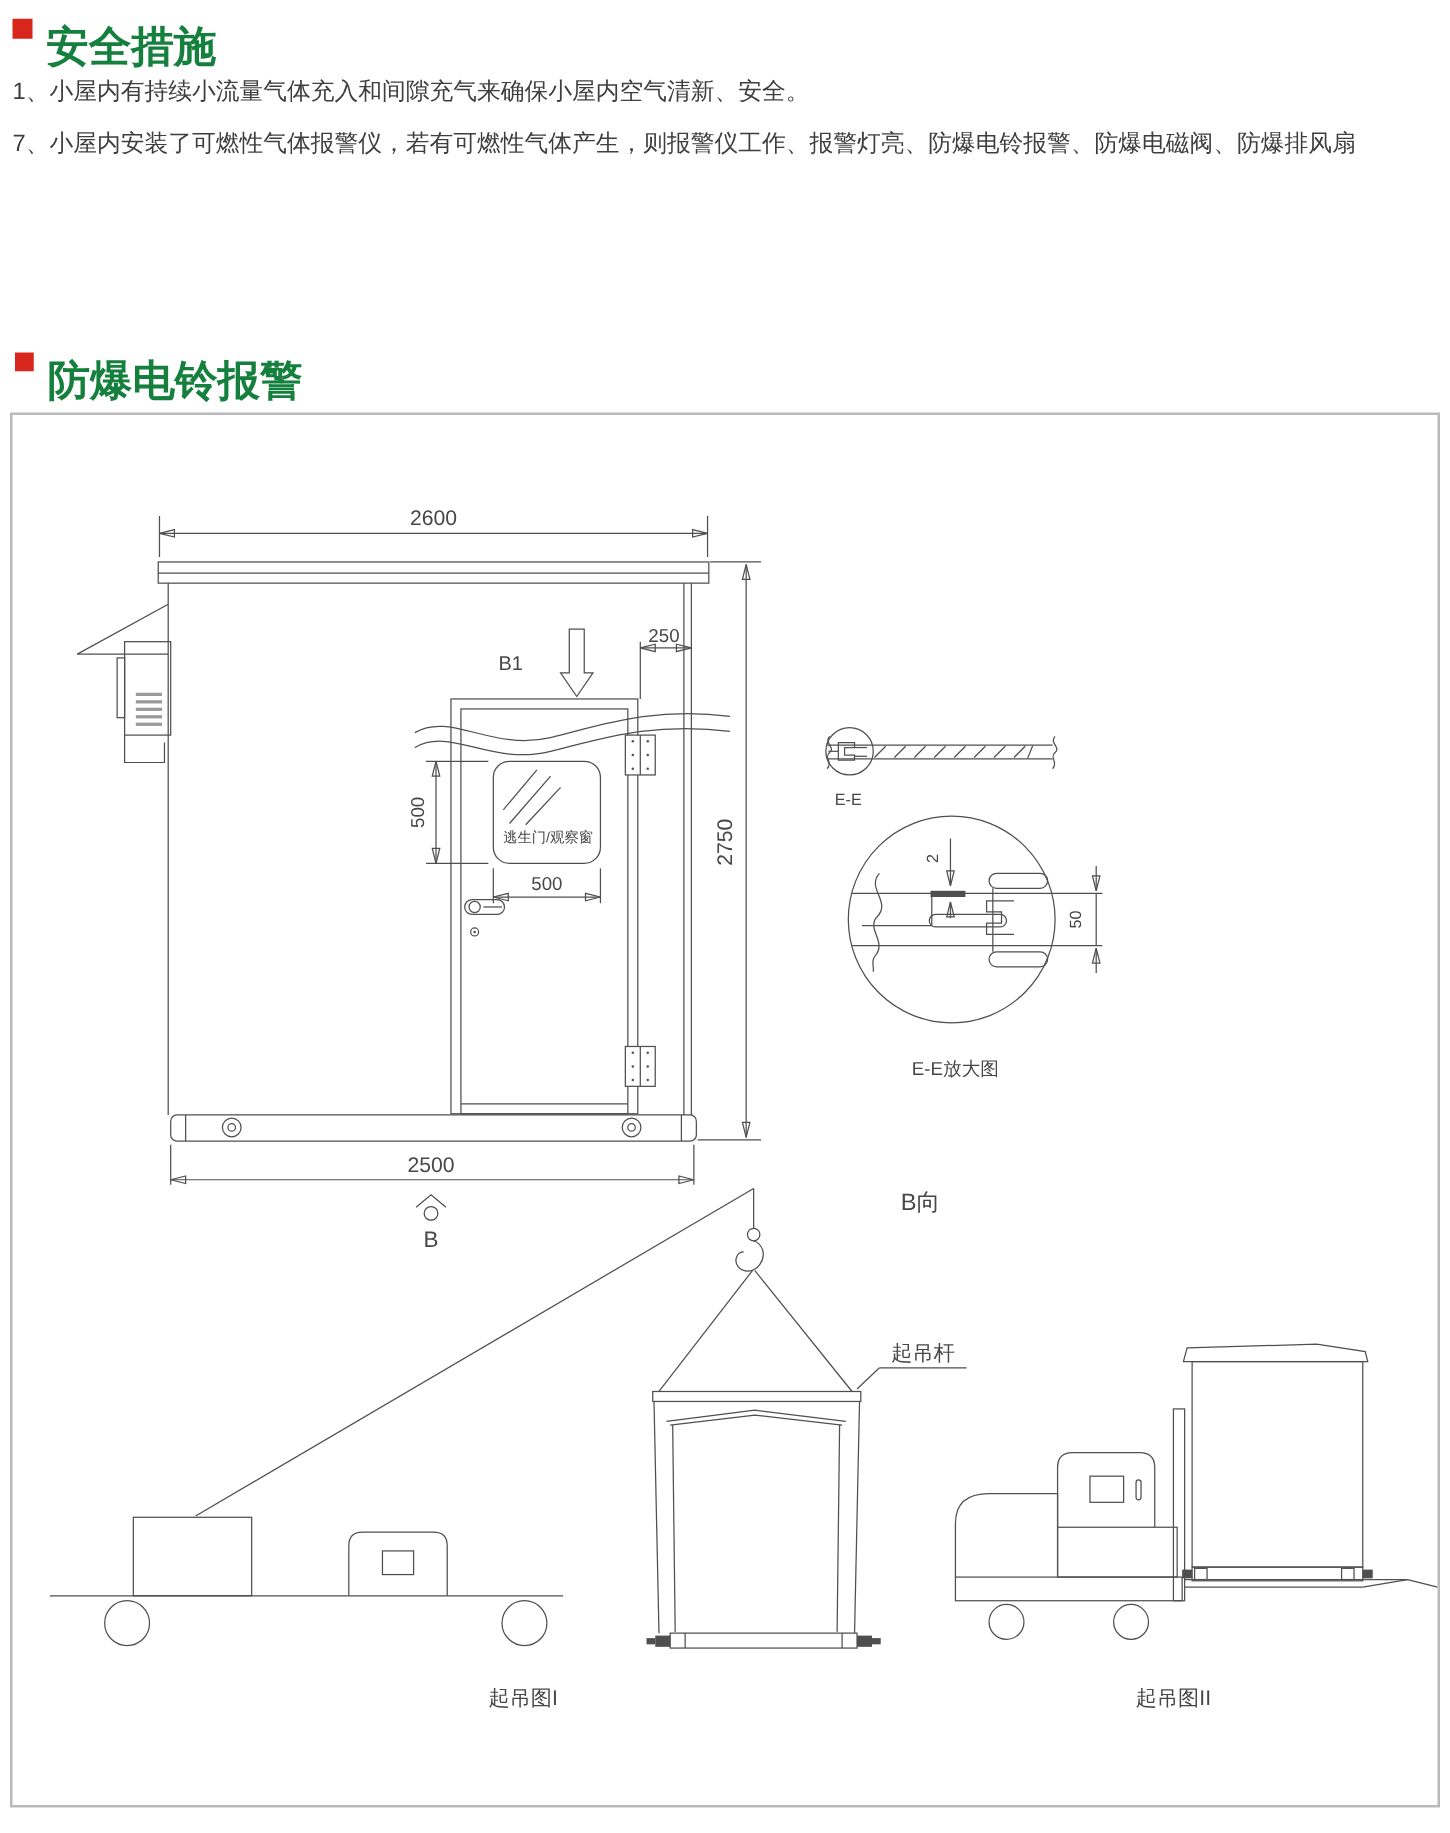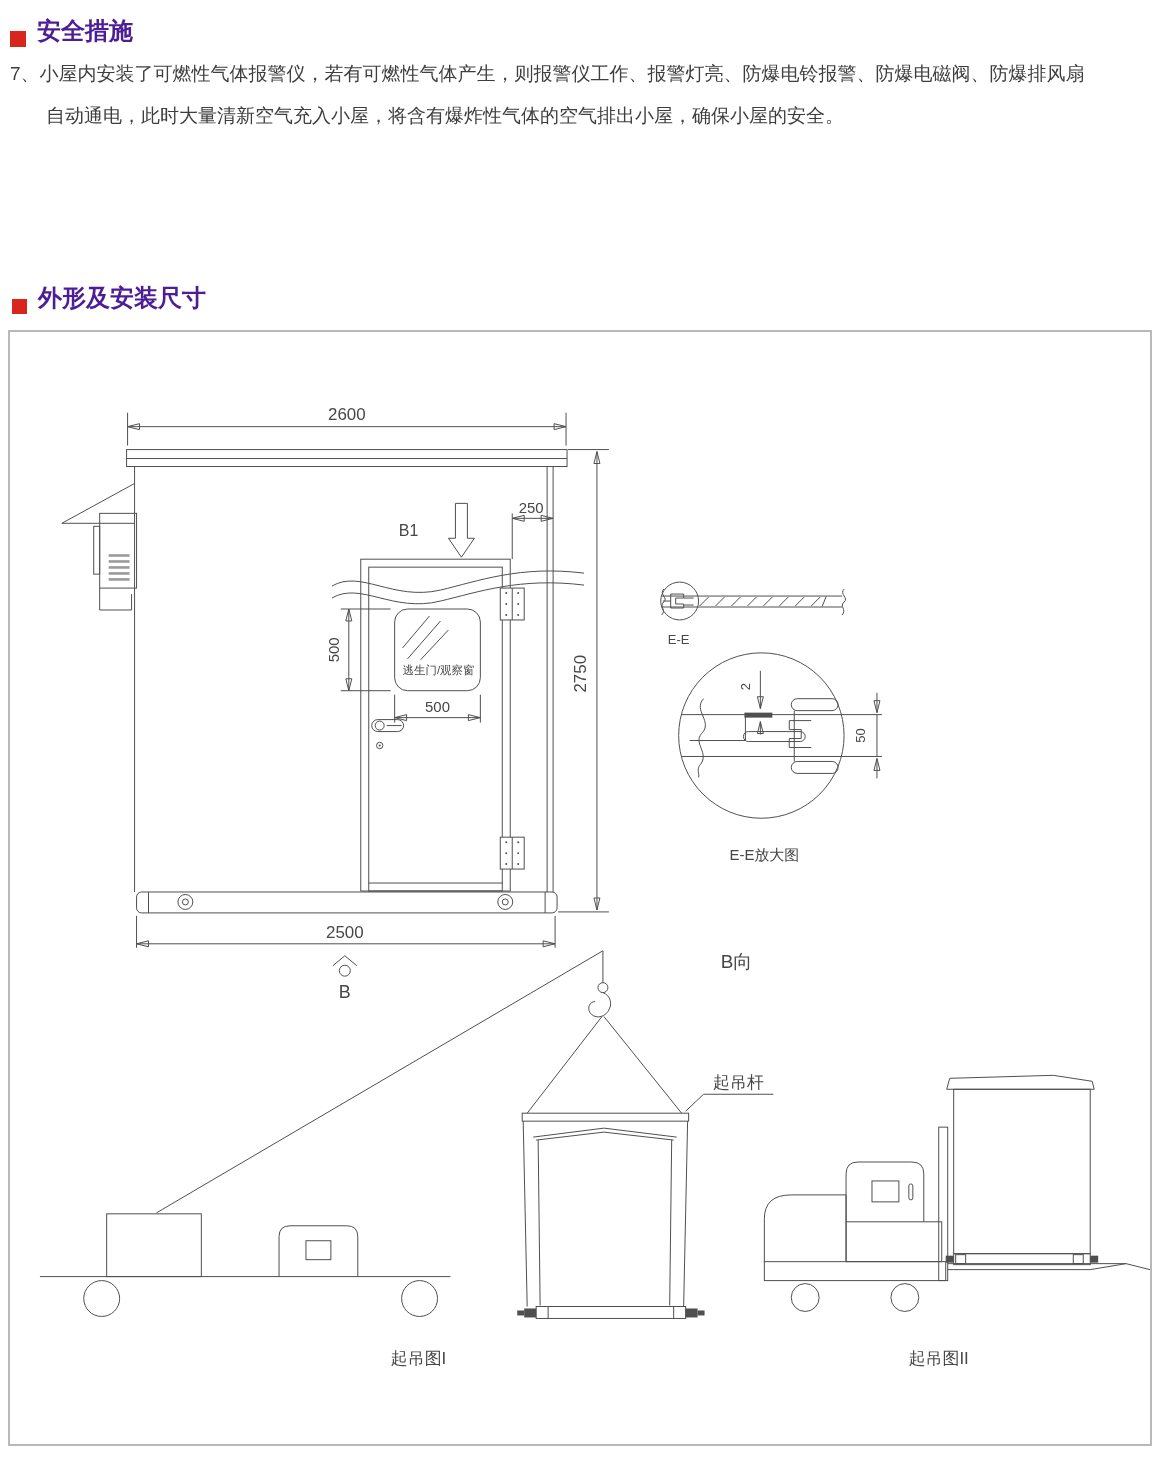--- a/index.html
+++ b/index.html
@@ -1,17 +1,17 @@
 <!DOCTYPE html>
 <html><head>
 <meta charset="utf-8">
 <style>
   html,body{margin:0;padding:0;background:#fff;}
   body{width:1160px;height:1466px;position:relative;font-family:"Liberation Sans","DejaVu Sans",sans-serif;}
-  .sec{position:absolute;display:flex;align-items:flex-end;gap:11px;font-weight:bold;font-size:24px;color:#4c1d95;}
+  .sec{position:absolute;display:flex;align-items:flex-start;gap:11px;font-weight:bold;font-size:34px;color:#15803d;}
   .bullet{width:16px;height:16px;background:#d8261c;flex:0 0 auto;}
   .textblock{position:absolute;top:53px;left:10px;width:1140px;font-size:19px;line-height:42px;color:#3e3e3e;}
   .textblock .indent{padding-left:36px;}
   .dwgbox{position:absolute;left:8px;top:330px;width:1140px;height:1112px;border:2px solid #b9b9b9;background:#fff;}
   .dwgbox svg{display:block;width:100%;height:100%;}
   
   #dwg line,#dwg path,#dwg rect,#dwg circle,#dwg polyline,#dwg polygon{stroke:#4f4f4f;fill:none;stroke-width:1;}
   #dwg .f{fill:#4f4f4f;stroke:none;}
   #dwg .slat{fill:#9a9a9a;stroke:none;}
   #dwg .wh{fill:#fff;}
@@ -19,27 +19,27 @@
 </style>
 </head>
 <body>
 
 <div class="sec" style="top:15px;left:10px">
   <span class="bullet"></span>
   <span>安全措施</span>
 </div>
 
 <div class="textblock">
+  <div>1、小屋内有持续小流量气体充入和间隙充气来确保小屋内空气清新、安全。</div>
   <div>7、小屋内安装了可燃性气体报警仪，若有可燃性气体产生，则报警仪工作、报警灯亮、防爆电铃报警、防爆电磁阀、防爆排风扇</div>
-  <div class="indent">自动通电，此时大量清新空气充入小屋，将含有爆炸性气体的空气排出小屋，确保小屋的安全。</div>
 </div>
 
 <div class="sec" style="top:282px;left:12px">
   <span class="bullet" style="width:15px;height:15px"></span>
-  <span>外形及安装尺寸</span>
+  <span>防爆电铃报警</span>
 </div>
 
 <div class="dwgbox">
 <svg id="dwg" viewBox="8 330 1144 1116" preserveAspectRatio="none">
   <defs>
     <marker id="arr" viewBox="0 0 14 8" markerWidth="14" markerHeight="8" refX="13" refY="4" orient="auto-start-reverse" markerUnits="userSpaceOnUse">
       <path d="M13,4 L1,1 L1,7 Z" fill="#4f4f4f" stroke="none"></path>
     </marker>
   </defs>
 

